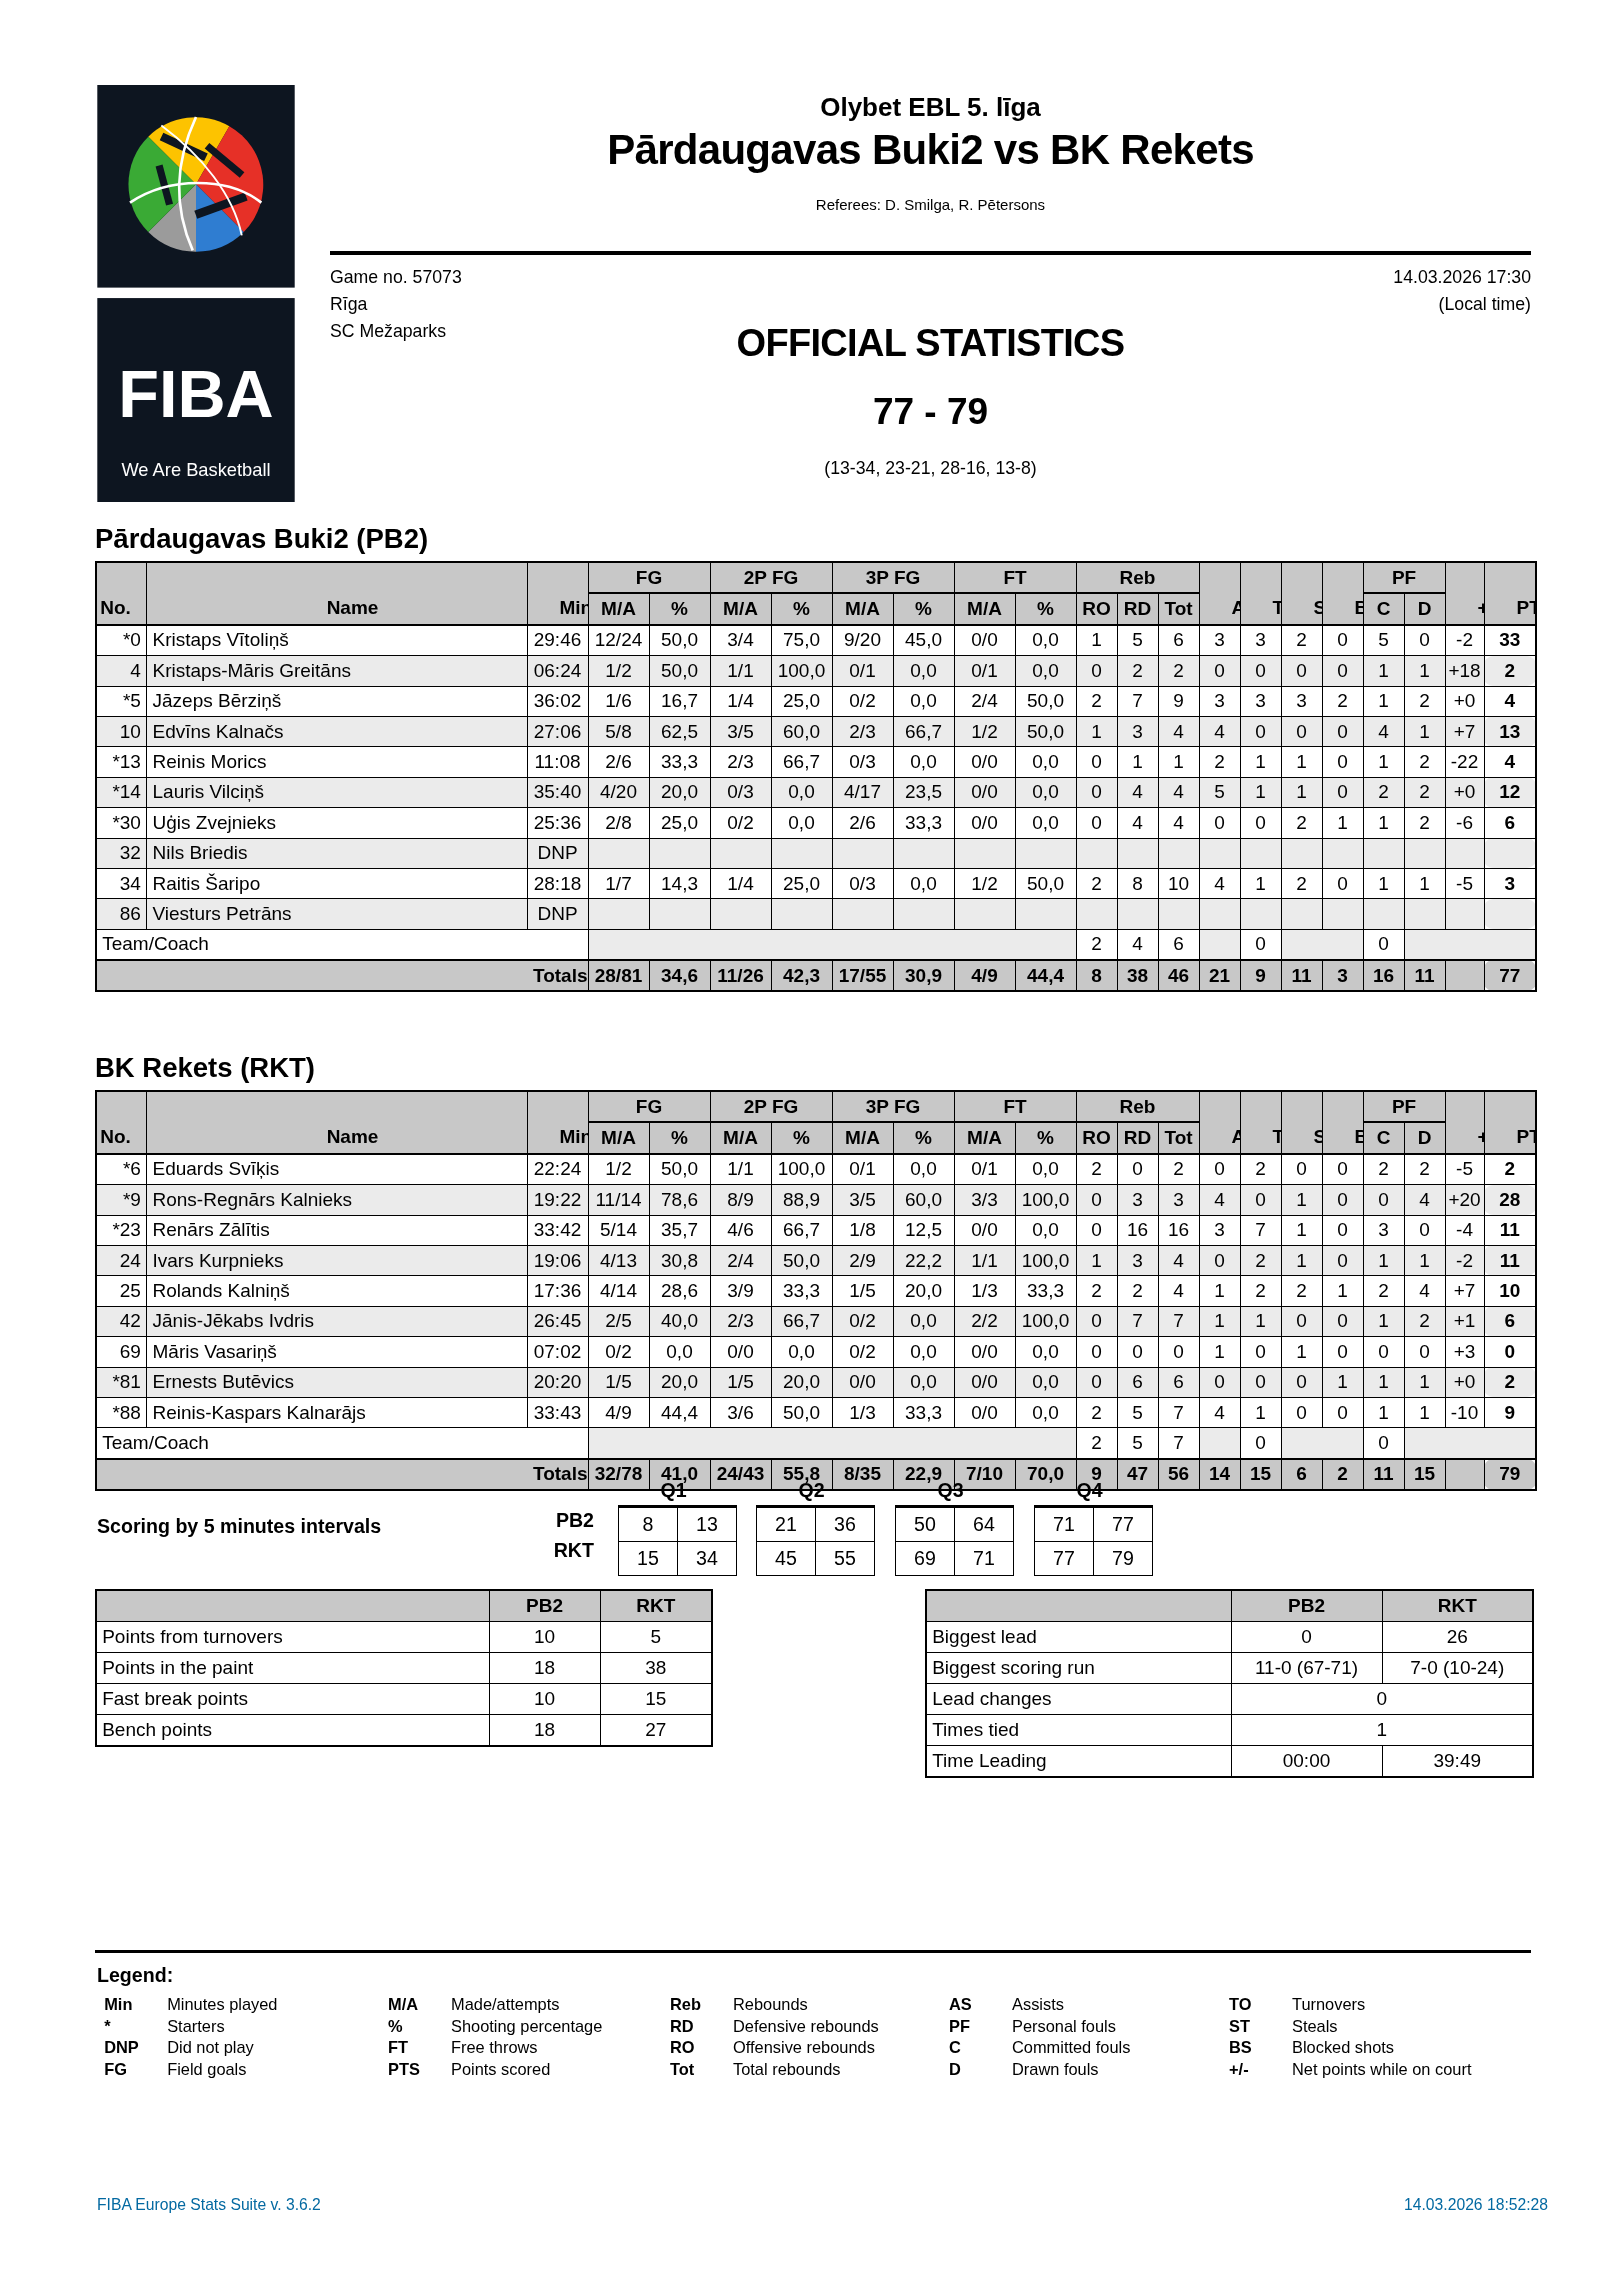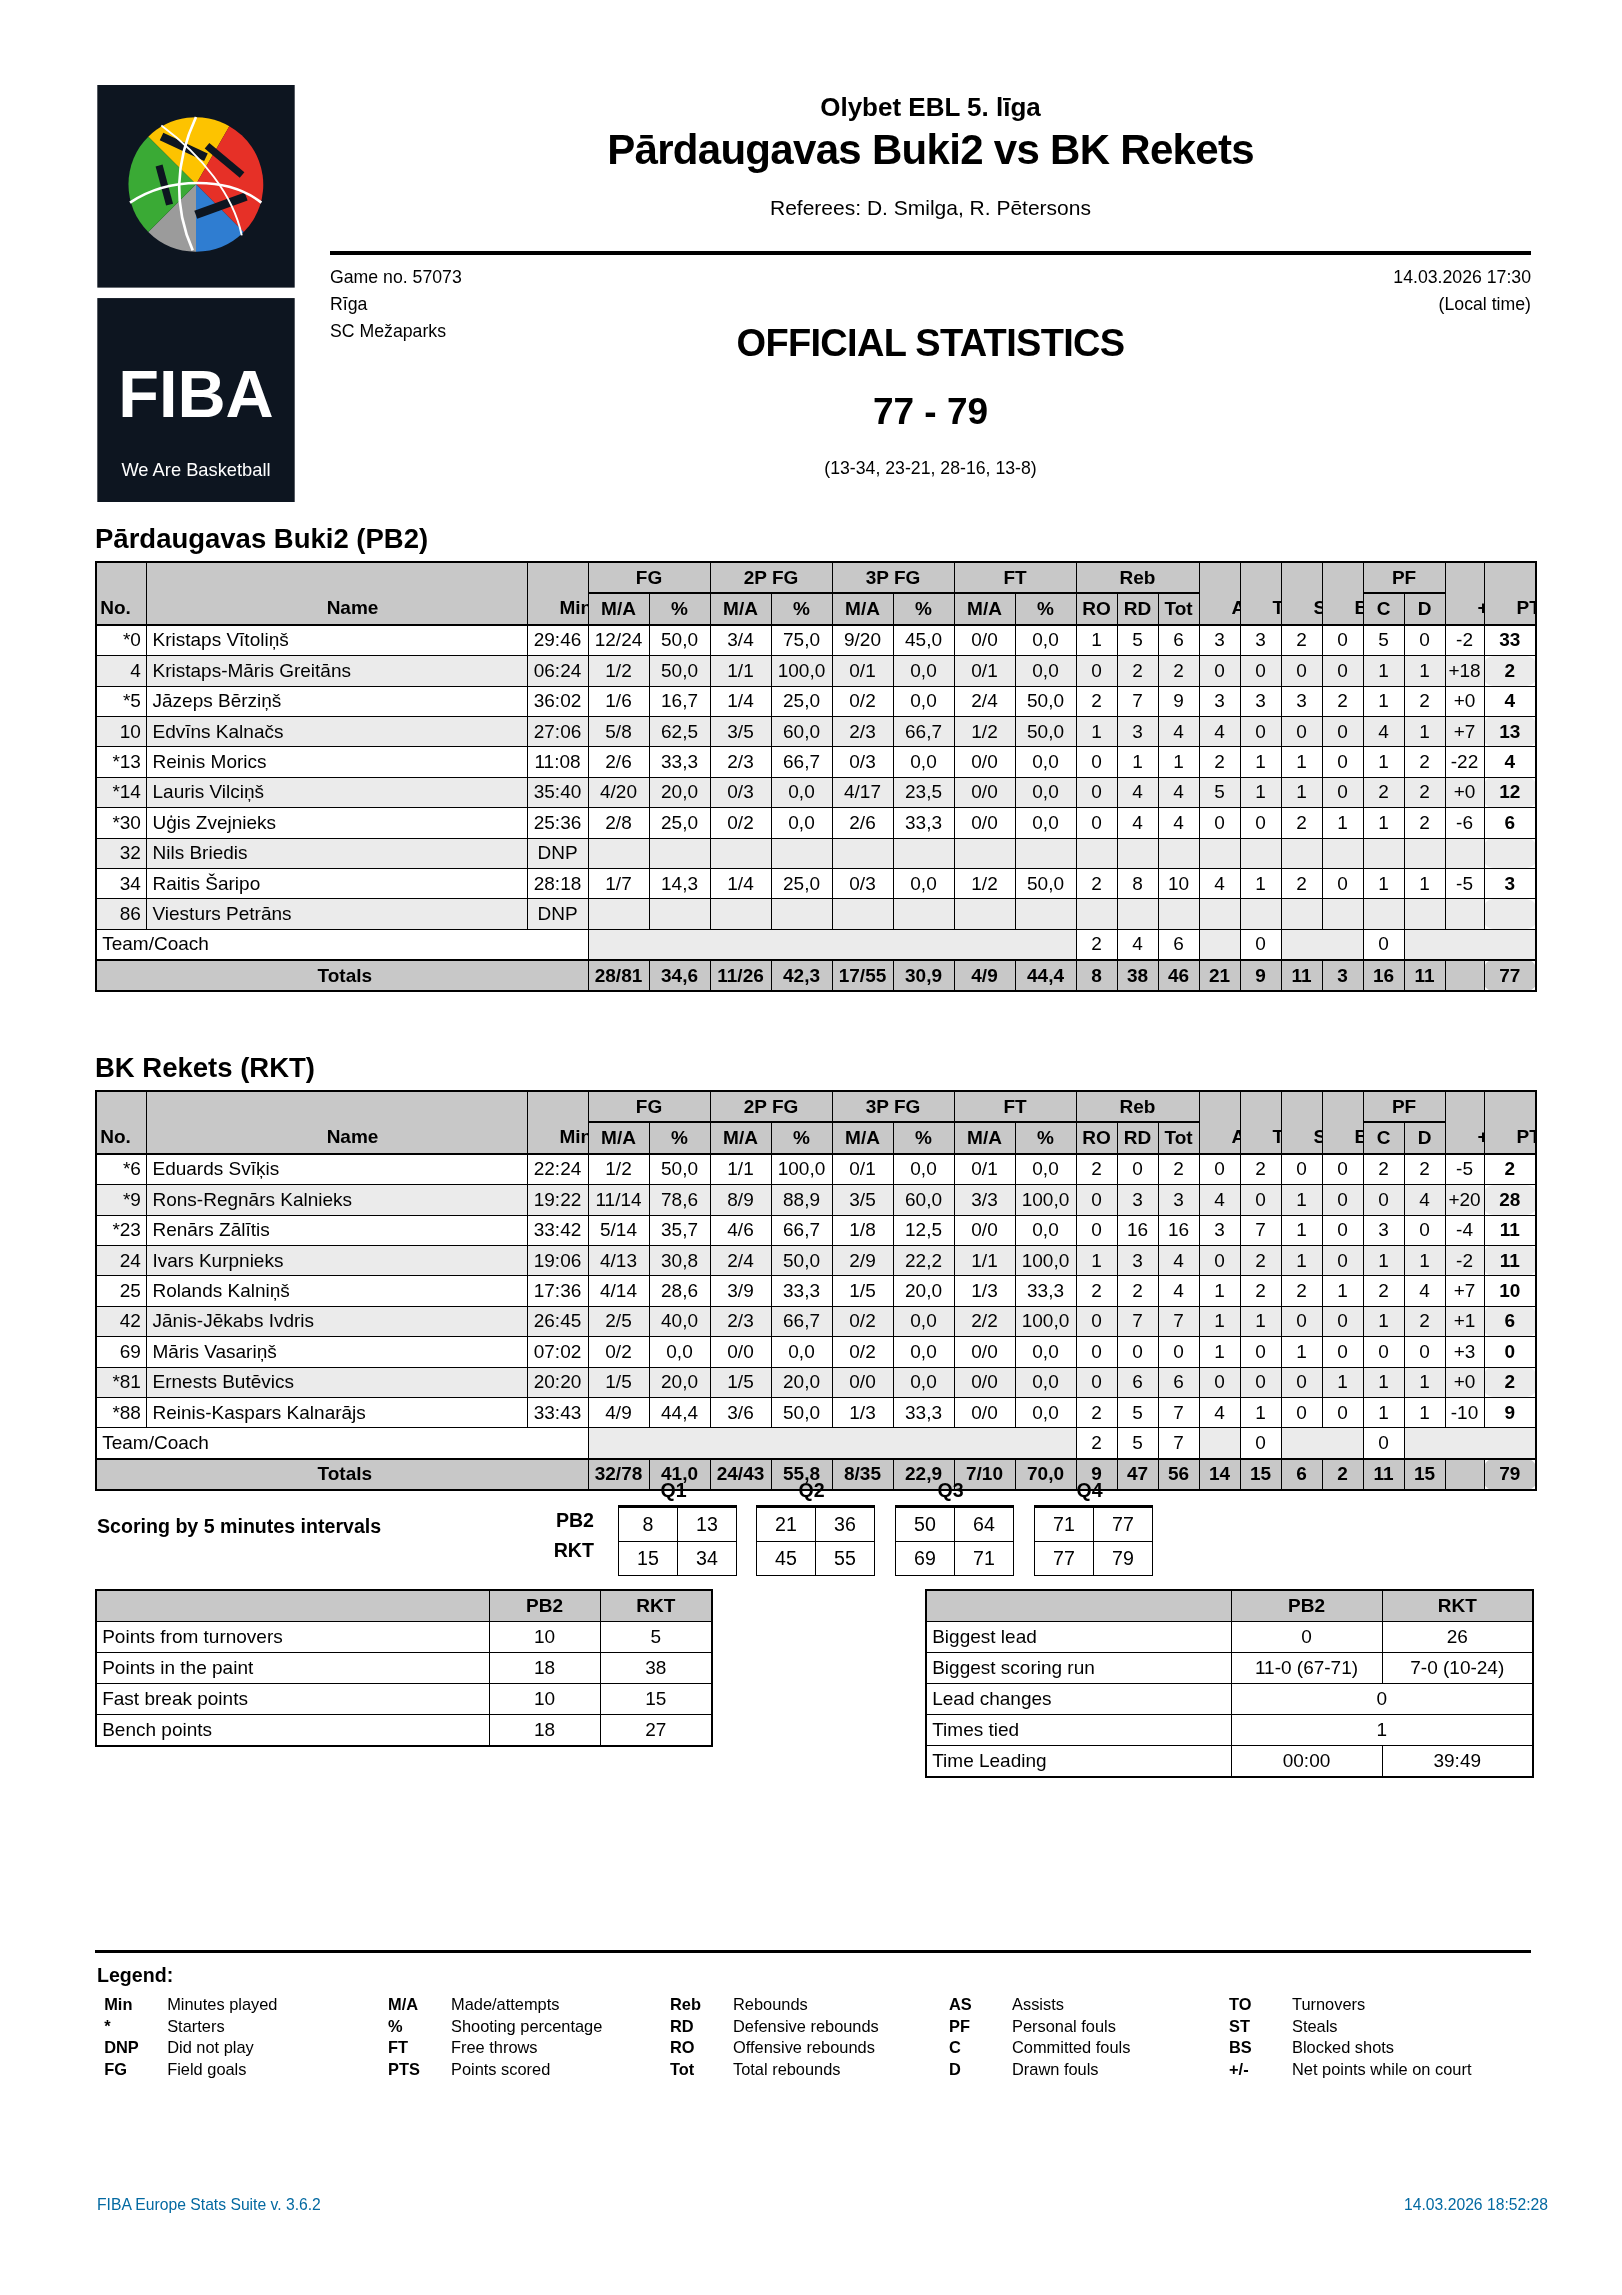--- a/index.html
+++ b/index.html
@@ -9,21 +9,21 @@
   }
   .abs{position:absolute;}
 
   
   .logo{left:97px;top:85px;width:198px;height:417px;}
 
   
   .head-center{left:330px;top:0;width:1201px;text-align:center;}
   .league{top:92px;font-size:26px;font-weight:bold;text-align:center;}
   .match-title{top:126px;font-size:42px;font-weight:bold;letter-spacing:-0.7px;}
-  .referees{top:196px;font-size:21px;}
+  .referees{top:196px;font-size:15px;}
   .head-rule{left:330px;top:251px;width:1201px;height:3.9px;background:#000;}
   .info-left{left:330px;top:264px;font-size:17.7px;line-height:27px;text-align:left;}
   .info-right{top:264px;right:91px;font-size:17.7px;line-height:27px;text-align:right;}
   .official{top:322px;font-size:38px;font-weight:bold;letter-spacing:-0.7px;}
   .score{top:391px;font-size:37px;font-weight:bold;}
   .quarters{top:458px;font-size:17.7px;}
 
   
   .team-heading{left:95px;font-size:27.5px;font-weight:bold;}
 
@@ -37,21 +37,21 @@
   .stat-table th{background:#c8c8c8;font-weight:bold;}
   .stat-table tr.hdr-cols th{border-bottom:2px solid #000;}
   .stat-table th.rs{vertical-align:bottom;padding-bottom:5.2px;border-bottom:2px solid #000;padding-left:32px;}
   .stat-table th.grp{border-bottom:2px solid #000;}
   .stat-table th.h-no{text-align:left;padding-left:3.3px;}
   .stat-table td.no{text-align:right;padding-right:4.6px;}
   .stat-table td.name{text-align:left;padding-left:6px;}
   .stat-table td.pts{font-weight:bold;border-radius:9px;}
   .stat-table tr.stripe td{background:#ebebeb;}
   .stat-table tr.totals td{background:#c8c8c8;font-weight:bold;border-top:2px solid #000;}
-  .stat-table tr.totals td.tlabel{text-align:center;padding-left:5.2px;}
+  .stat-table tr.totals td.tlabel{text-align:right;padding-left:5.2px;}
   .stat-table td.blankgray{background:#ebebeb;}
   .stat-table td.tc{text-align:left;padding-left:5.2px;}
 
   
   .scoring-label{left:97px;top:1515px;font-size:19.6px;font-weight:bold;}
   .score-rowlbl{width:136px;text-align:right;font-size:19.6px;font-weight:bold;}
   .qlabel{width:111px;text-align:center;font-size:19.6px;font-weight:bold;top:1479px;}
   .qtable{top:1505px;border:1.3px solid #000;border-top:3.3px solid #000;}
   .qtable td{border:1.3px solid #000;width:56px;height:31px;font-size:19.6px;text-align:center;}
 

